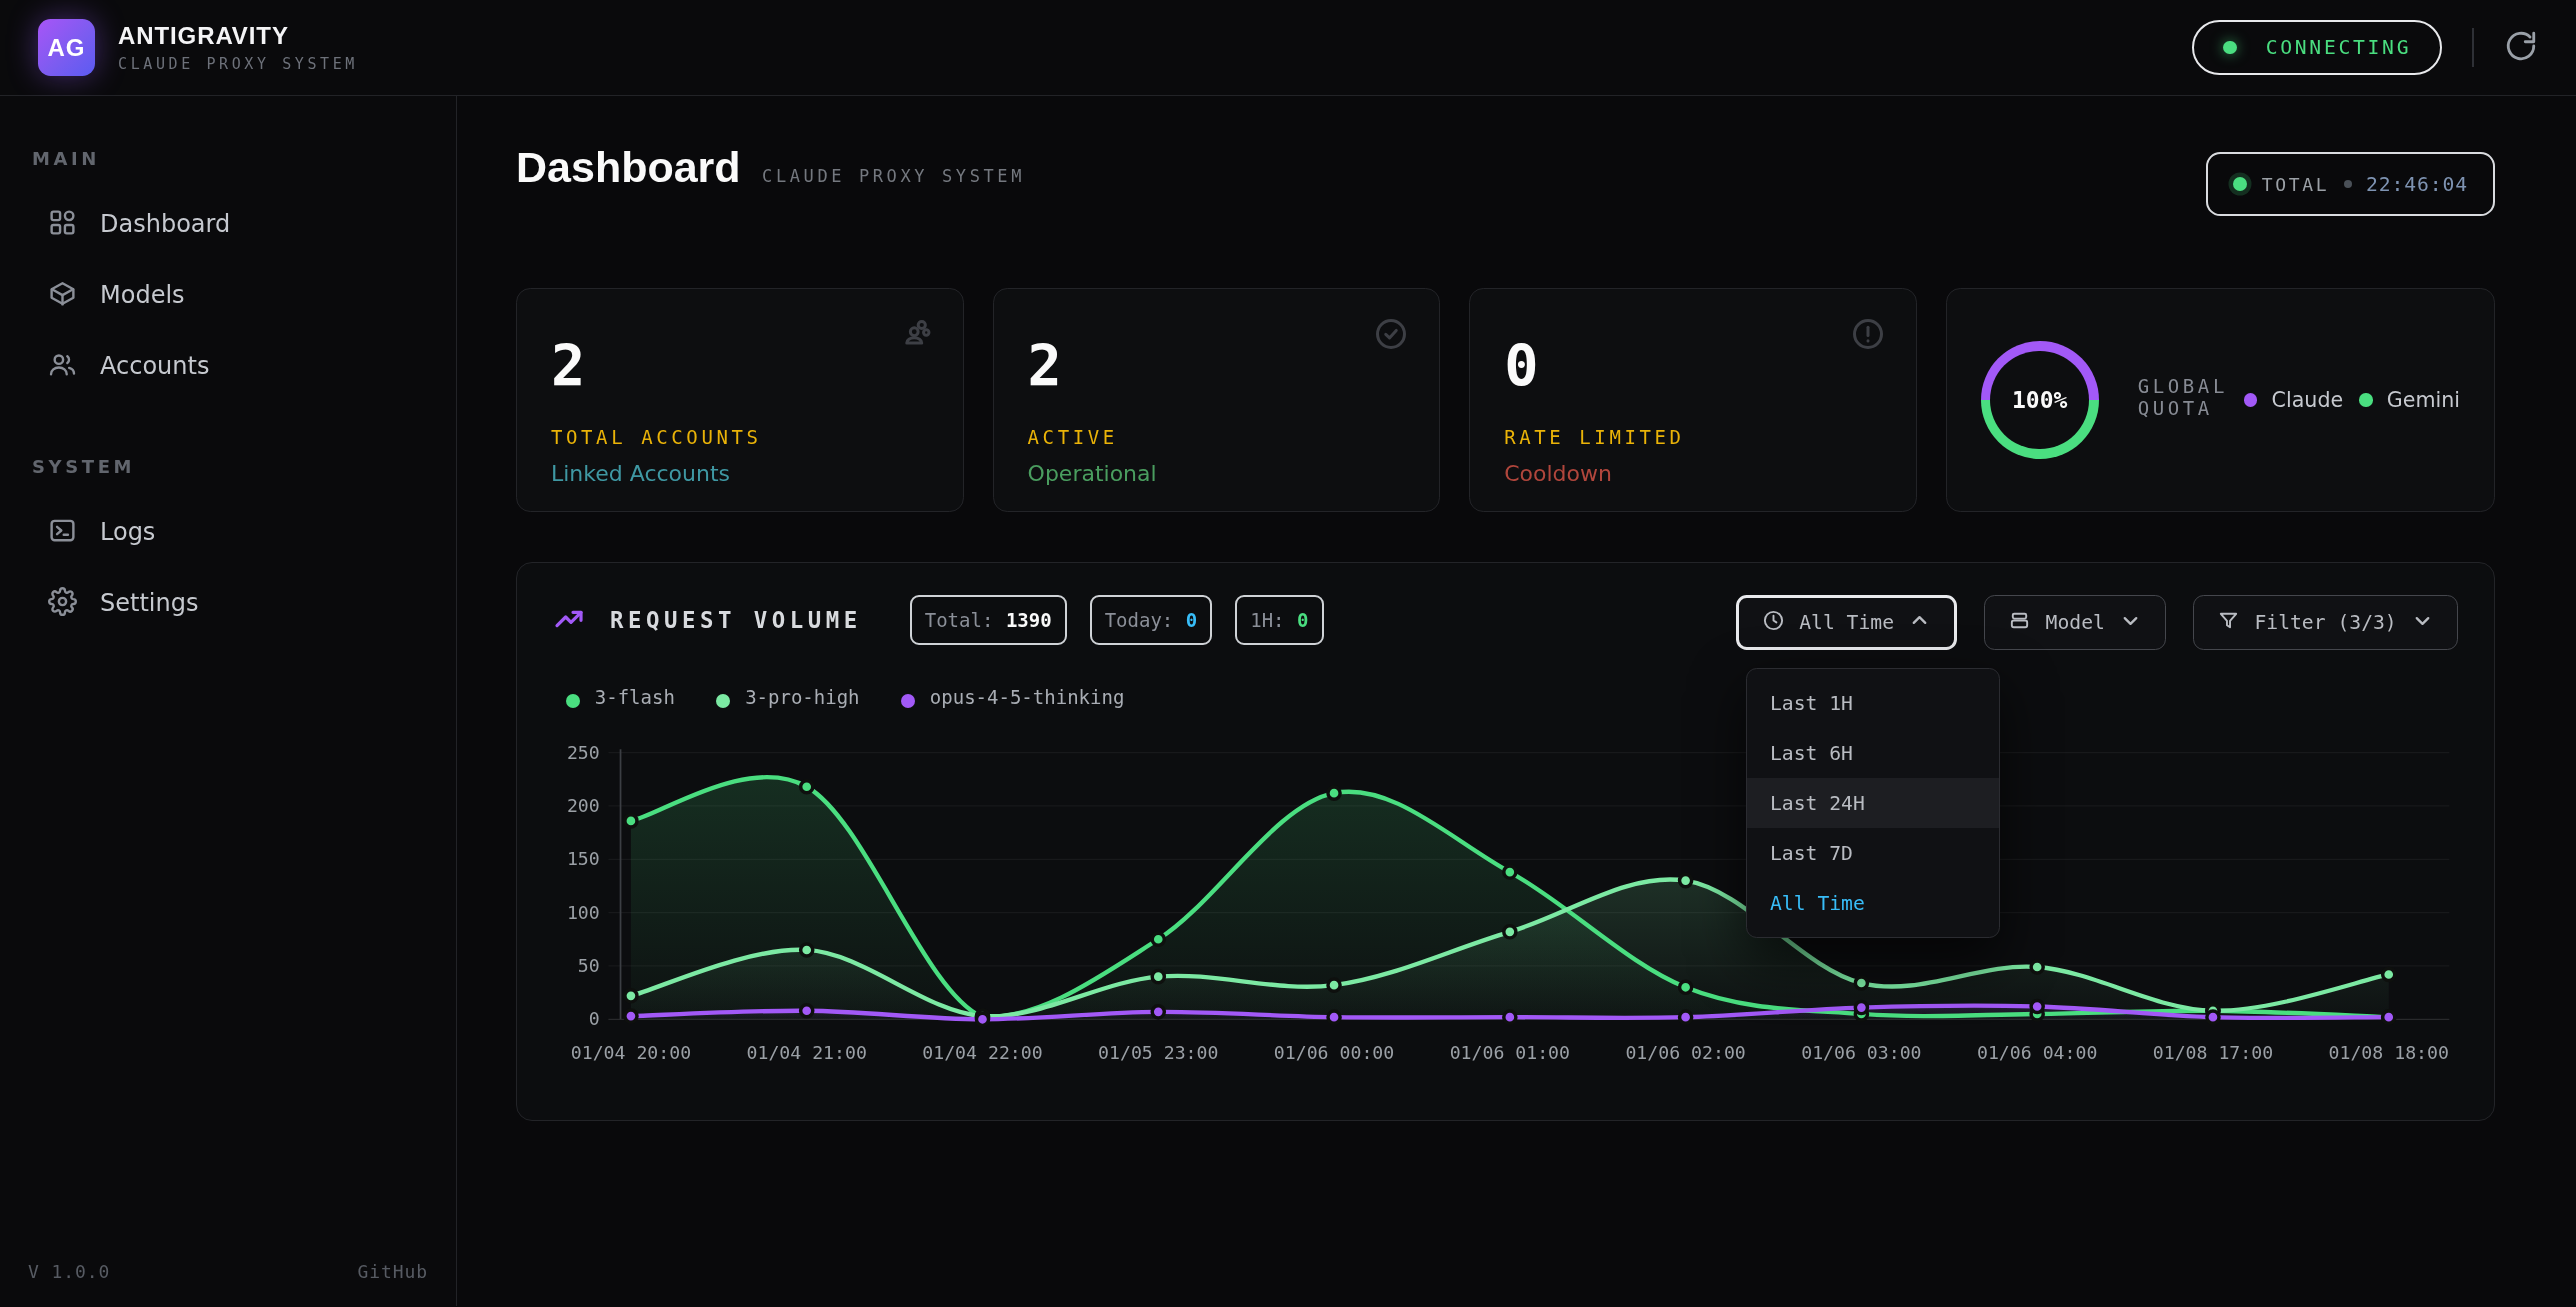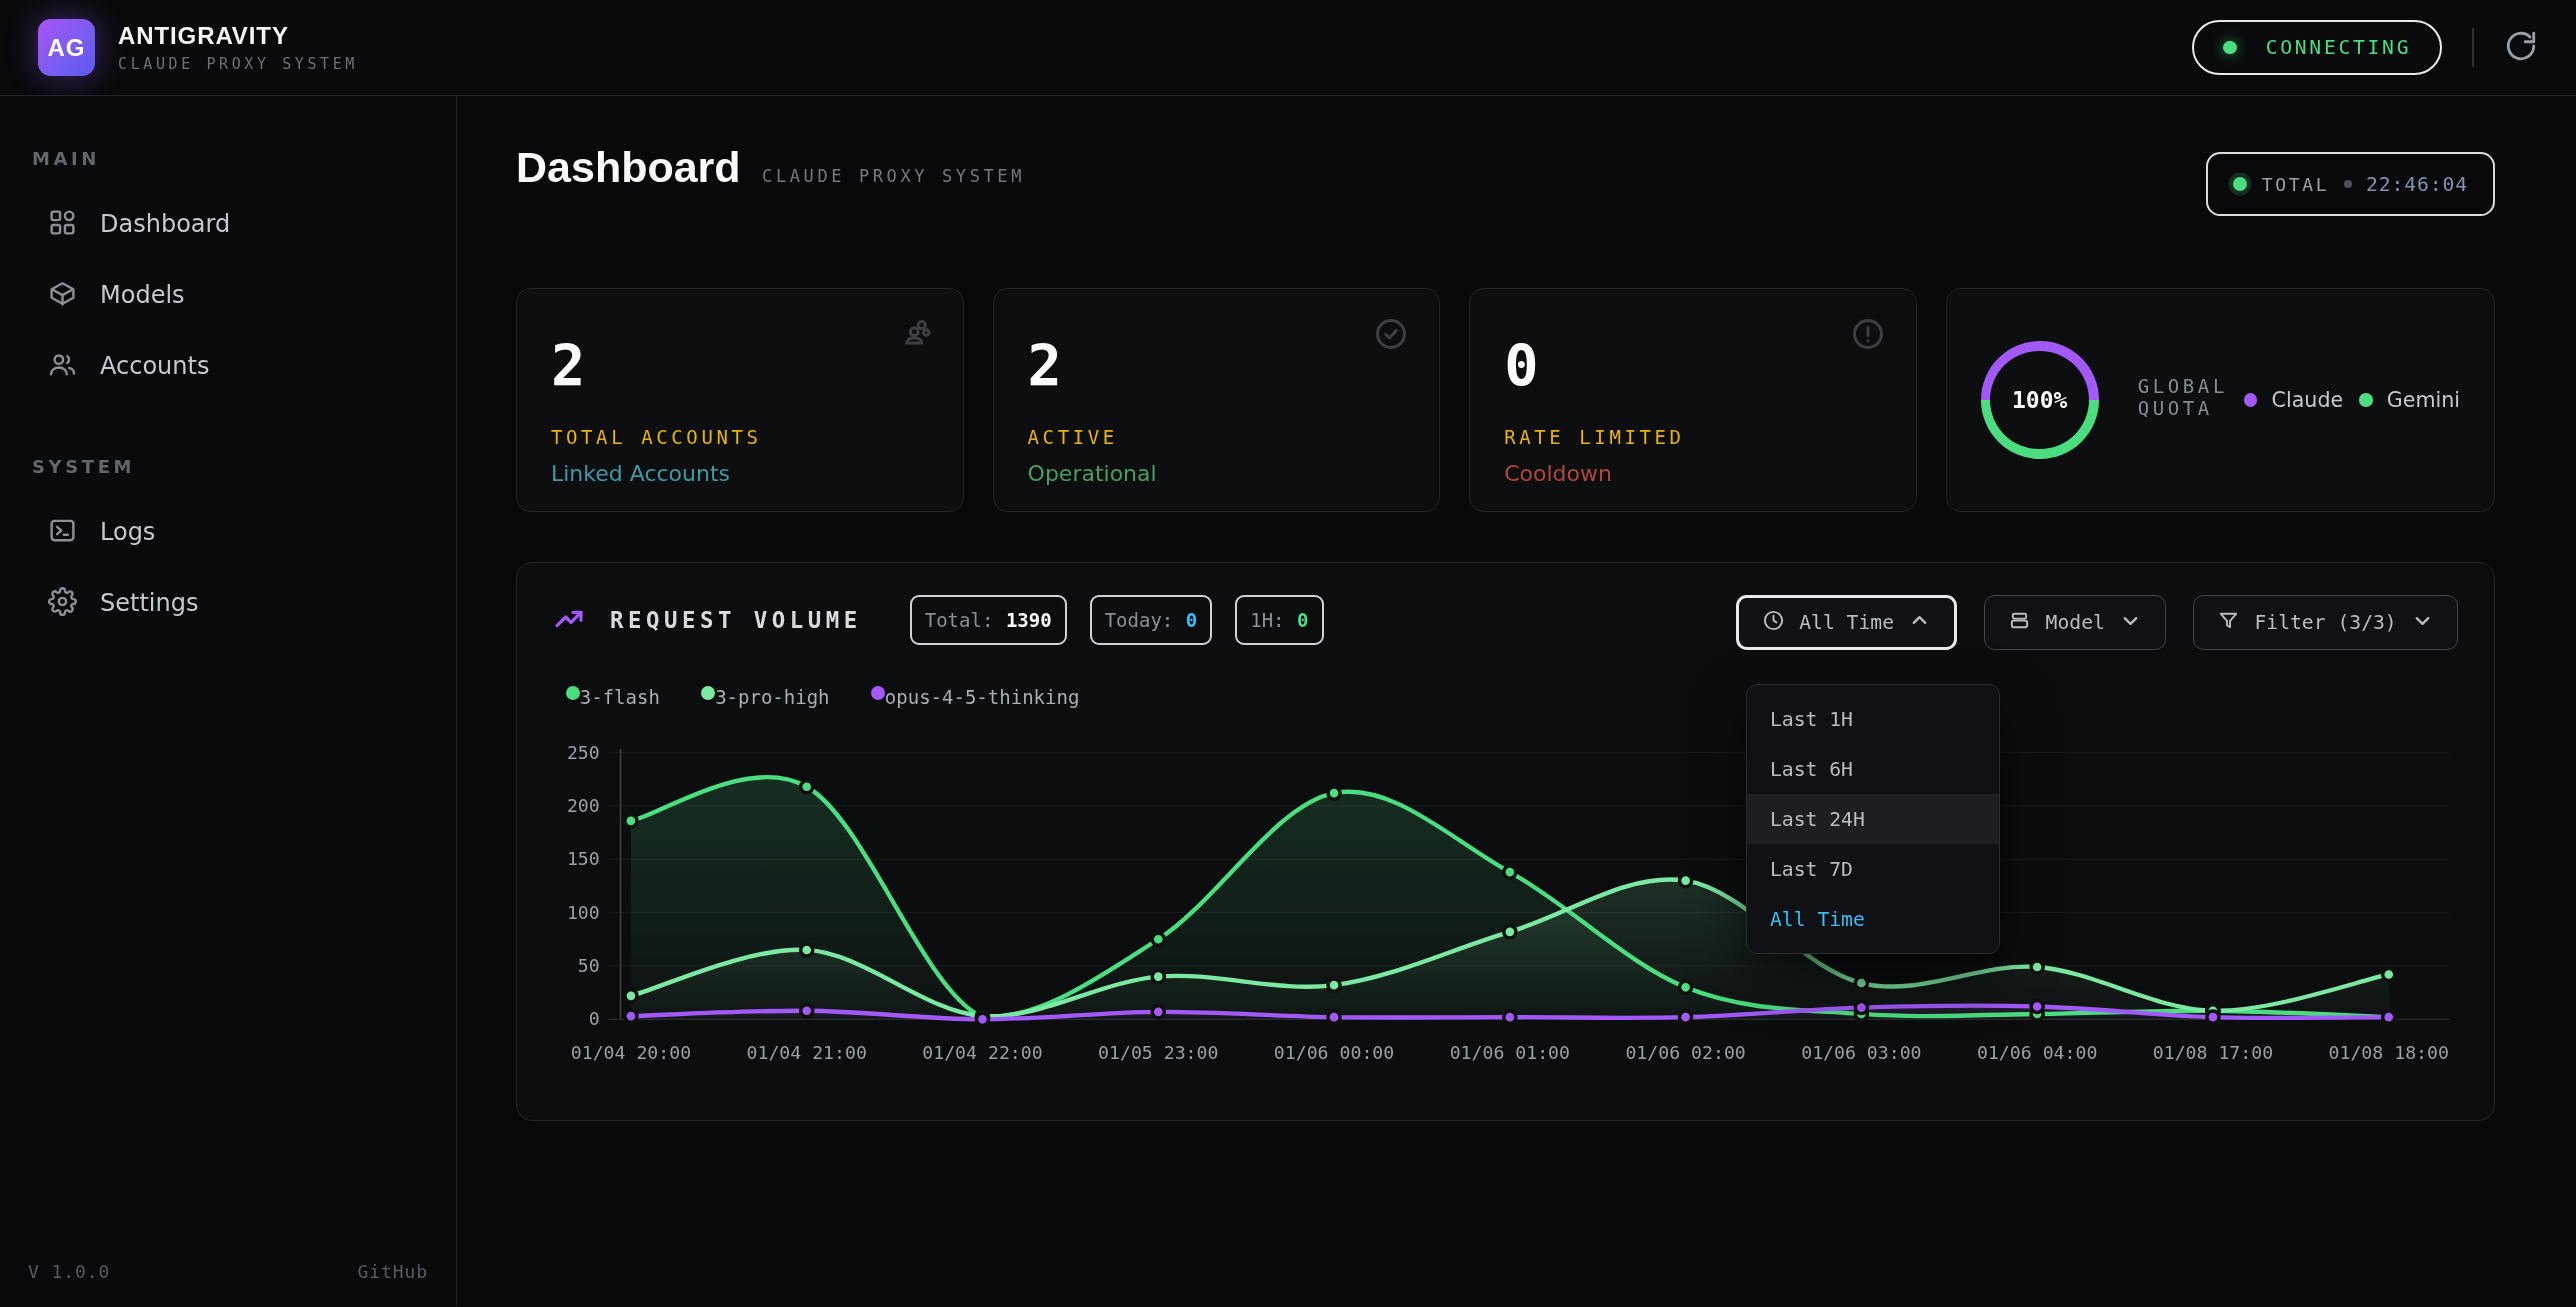--- a/index.html
+++ b/index.html
@@ -96,29 +96,29 @@
   .chip-val { font-weight:bold; }
   .controls { display:flex; gap:27px; }
   .ctrl { display:flex; align-items:center; gap:14.3px; height:55px; padding:0 23px; cursor:pointer;
     background:#101114; border:1.8px solid #45474d; border-radius:10.7px; font-size:19.7px; color:#b9bcc2; }
   .ctrl svg { width:23px; height:23px; stroke:#b9bcc2; }
   .ctrl.active { border:3.6px solid #e9eaed; }
 
   
   .menu { position:absolute; left:1229px; top:105px; width:254px; background:#101114;
     border:1.8px solid #2b2c31; border-radius:10.7px; box-shadow:0 21.5px 54px rgba(0,0,0,.65);
-    z-index:30; overflow:hidden; padding:9px 0;margin-top:16px; }
+    z-index:30; overflow:hidden; padding:9px 0; }
   .menu-item { height:50px; display:flex; align-items:center; padding:0 23px; font-size:19.7px;
     color:#b9bcc2; cursor:pointer; }
   .menu-item.hovered { background:#1d1e22; }
   .menu-item.selected { color:#38bdf8; }
 
   
   .legend { display:flex; gap:41px; margin:36px 0 9px 12.5px; }
-  .legend-item { display:flex; align-items:flex-start; gap:0; font-size:19px; color:#a9adb4; }
+  .legend-item { display:flex; align-items:flex-end; gap:15px; font-size:19px; color:#a9adb4; }
   .legend-dot { width:14.3px; height:14.3px; border-radius:50%; }
 
   .chart-area { margin-top:5.4px; }
   .chart-area svg { display:block; width:100%; height:376px; }
 </style>
 </head>
 <body>
 
 <header class="topbar">
   <div class="brand">

